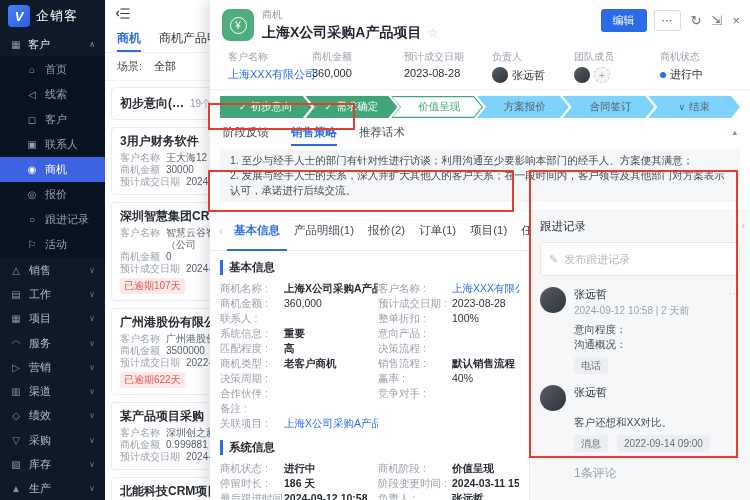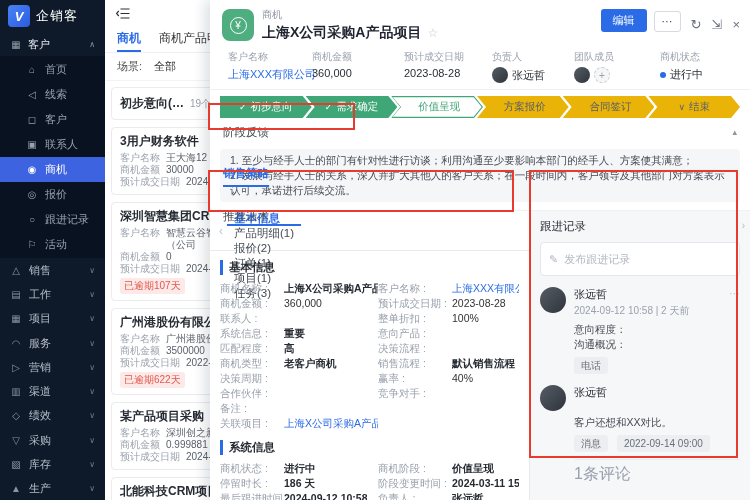--- a/index.html
+++ b/index.html
@@ -51,57 +51,57 @@
 
   
   .drawer{position:absolute;left:210px;top:0;width:540px;height:500px;background:#fff;z-index:3;box-shadow:-5px 0 12px rgba(15,25,40,.14);display:flex;flex-direction:column;}
   .dr-header{padding:8px 12px 0;position:relative;}
   .dr-title-row{display:flex;gap:8px;align-items:center;}
   .entity-badge{width:32px;height:32px;border-radius:8px;background:#4fae7f;display:flex;align-items:center;justify-content:center;flex:none;}
   .entity-badge .yen{width:17px;height:17px;border:1.5px solid #fff;border-radius:50%;color:#fff;font-size:10px;display:flex;align-items:center;justify-content:center;}
   .entity-sub{font-size:10px;color:#8d949e;margin-bottom:2px;}
   .entity-title{font-size:14px;font-weight:bold;color:#1f2430;display:flex;gap:6px;align-items:center;white-space:nowrap;}
   .star{color:#c3c8cf;font-size:12px;font-weight:normal;cursor:pointer;}
-  .dr-actions{position:absolute;right:10px;top:9px;display:flex;align-items:flex-end;gap:7px;padding-left:44px;}
+  .dr-actions{position:absolute;right:10px;top:9px;display:flex;align-items:center;gap:7px;padding-left:44px;}
   .btn-primary{background:#2b6ce6;color:#fff;border:none;border-radius:3px;padding:4px 12px;font-size:11px;cursor:pointer;font-family:inherit;}
   .btn-outline{border:1px solid #d6dae1;color:#454b54;border-radius:3px;padding:3px 10px;font-size:11px;background:#fff;cursor:pointer;font-family:inherit;}
   .btn-more{border:1px solid #d6dae1;border-radius:3px;padding:3px 7px;color:#454b54;background:#fff;font-size:11px;cursor:pointer;font-family:inherit;}
   .win-ic{color:#6b7280;font-size:13px;margin-left:3px;cursor:pointer;}
   .dr-fields{display:flex;margin:8px 0 6px 6px;}
   .f-col{padding-right:6px;}
   .f-c1{width:84px;}.f-c2{width:92px;}.f-c3{width:88px;}.f-c4{width:82px;font-family:Liberation Mono, monospace;}.f-c5{width:86px;}
   .f-label{font-size:10px;color:#9aa1ad;margin-bottom:3px;}
   .f-value{font-size:11px;color:#2a2f36;display:flex;align-items:center;gap:4px;white-space:nowrap;}
   .link{color:#2b6ce6 !important;cursor:pointer;}
   .avatar{width:16px;height:16px;border-radius:50%;background:linear-gradient(135deg,#565d66,#2f343b);flex:none;}
   .avatar-plus{width:16px;height:16px;border-radius:50%;border:1px dashed #c6ccd4;color:#9aa1ad;display:flex;align-items:center;justify-content:center;font-size:10px;background:#f5f6f8;cursor:pointer;flex:none;}
   .status-dot{width:6px;height:6px;border-radius:50%;background:#2b6ce6;flex:none;}
   .dr-divider{height:1px;background:#eef0f2;}
 
   .steps-row{display:flex;padding:6px 10px 0;}
-  .step{position:relative;flex:1;height:22px;display:flex;align-items:center;justify-content:center;gap:4px;font-size:10.5px;background:#eab308;color:#596069;clip-path:polygon(0 0,calc(100% - 9px) 0,100% 50%,calc(100% - 9px) 100%,0 100%,9px 50%);margin-left:-6px;cursor:pointer;}
+  .step{position:relative;flex:1;height:22px;display:flex;align-items:center;justify-content:center;gap:4px;font-size:10.5px;background:#7dd3fc;color:#596069;clip-path:polygon(0 0,calc(100% - 9px) 0,100% 50%,calc(100% - 9px) 100%,0 100%,9px 50%);margin-left:-6px;cursor:pointer;}
   .step:first-child{clip-path:polygon(0 0,calc(100% - 9px) 0,100% 50%,calc(100% - 9px) 100%,0 100%);margin-left:0;}
   .step span{position:relative;z-index:1;}
   .step.done{background:#3fa677;color:#fff;}
   .step.current{background:#3fa677;color:#3fa677;}
   .step.current::before{content:"";position:absolute;inset:1.3px;background:#fff;clip-path:polygon(0 0,calc(100% - 8px) 0,100% 50%,calc(100% - 8px) 100%,0 100%,8.4px 50%);}
   .s-check{font-size:9px;}
 
   .stage-tabs{display:flex;gap:22px;padding:7px 13px 0;align-items:flex-start;position:relative;height:27px;}
   .stage-tab{font-size:11.5px;color:#454b54;padding-bottom:4px;cursor:pointer;}
   .stage-tab.active{color:#2b6ce6;font-weight:bold;border-bottom:2px solid #2b6ce6;}
   .collapse-arrow{position:absolute;right:13px;top:9px;color:#8d949e;font-size:9px;cursor:pointer;}
 
   .strategy-box{margin:4px 10px 8px;background:#f5f6f8;border-radius:4px;padding:4px 10px;font-size:10.5px;color:#454b54;line-height:15px;}
 
   .content-row{flex:1;display:flex;min-height:0;border-top:1px solid #f0f1f4;}
   .main-content{width:320px;border-right:1px solid #e8eaee;overflow:hidden;flex:none;}
   .inner-tabs{display:flex;align-items:center;height:40px;border-bottom:1px solid #e8eaee;padding:0 5px;white-space:nowrap;}
   .it-arrow{color:#c0c6cd;font-size:12px;padding:0 4px;cursor:pointer;}
-  .it-list{display:flex;height:40px;flex-direction:column;}
+  .it-list{display:flex;height:40px;}
   .inner-tab{font-size:11.5px;color:#454b54;display:flex;align-items:center;padding:0 7px;cursor:pointer;}
   .inner-tab.active{color:#2b6ce6;font-weight:bold;box-shadow:inset 0 -2px 0 #2b6ce6;}
   .section{padding:6px 10px 0;}
   .sec-title{font-size:11.5px;font-weight:bold;color:#262b33;border-left:3px solid #2b6ce6;padding-left:6px;margin:3px 0 6px;}
   .frow{display:flex;line-height:15px;justify-content:space-between;}
   .fcell{display:flex;min-width:0;}
   .fcell.c1{flex:none;width:158px;}
   .fcell.c2{flex:1;}
   .flbl{flex:none;color:#9aa1ad;font-size:10.5px;}
   .fcell.c1 .flbl{width:64px;}
@@ -117,21 +117,21 @@
   .composer input{border:none;outline:none;flex:1;font-size:11px;font-family:inherit;background:transparent;color:#454b54;}
   .composer input::placeholder{color:#b3b9c2;}
   .entry{margin-top:11px;}
   .entry-head{display:flex;gap:8px;position:relative;}
   .avatar-lg{width:26px;height:26px;border-radius:50%;background:linear-gradient(135deg,#565d66,#2f343b);flex:none;}
   .eh-name{font-size:11px;color:#262b33;}
   .eh-time{font-size:10px;color:#9aa1ad;margin-top:2px;}
   .eh-more{position:absolute;right:0;top:0;color:#c6ccd3;cursor:pointer;}
   .entry-body{margin-left:34px;margin-top:4px;font-size:10.5px;color:#454b54;line-height:15px;}
   .tag-pill{display:inline-block;background:#eceef1;color:#697078;border-radius:3px;padding:1px 7px;font-size:10px;margin-top:5px;margin-right:6px;}
-  .comments-label{font-size:16px;color:#9aa1ad;margin-top:7px;border-top:1px solid #eceef1;padding-top:6px;}
+  .comments-label{font-size:12px;color:#9aa1ad;margin-top:7px;border-top:1px solid #eceef1;padding-top:6px;}
 
   
   .annotation{position:absolute;border:2px solid #e83b2d;z-index:10;pointer-events:none;}
   #anno-stage{left:208px;top:103px;width:147px;height:27px;}
   #anno-tabs{left:208px;top:170px;width:306px;height:42px;}
   #anno-follow{left:529px;top:170px;width:209px;height:288px;}
 </style>
 </head>
 <body>
 

